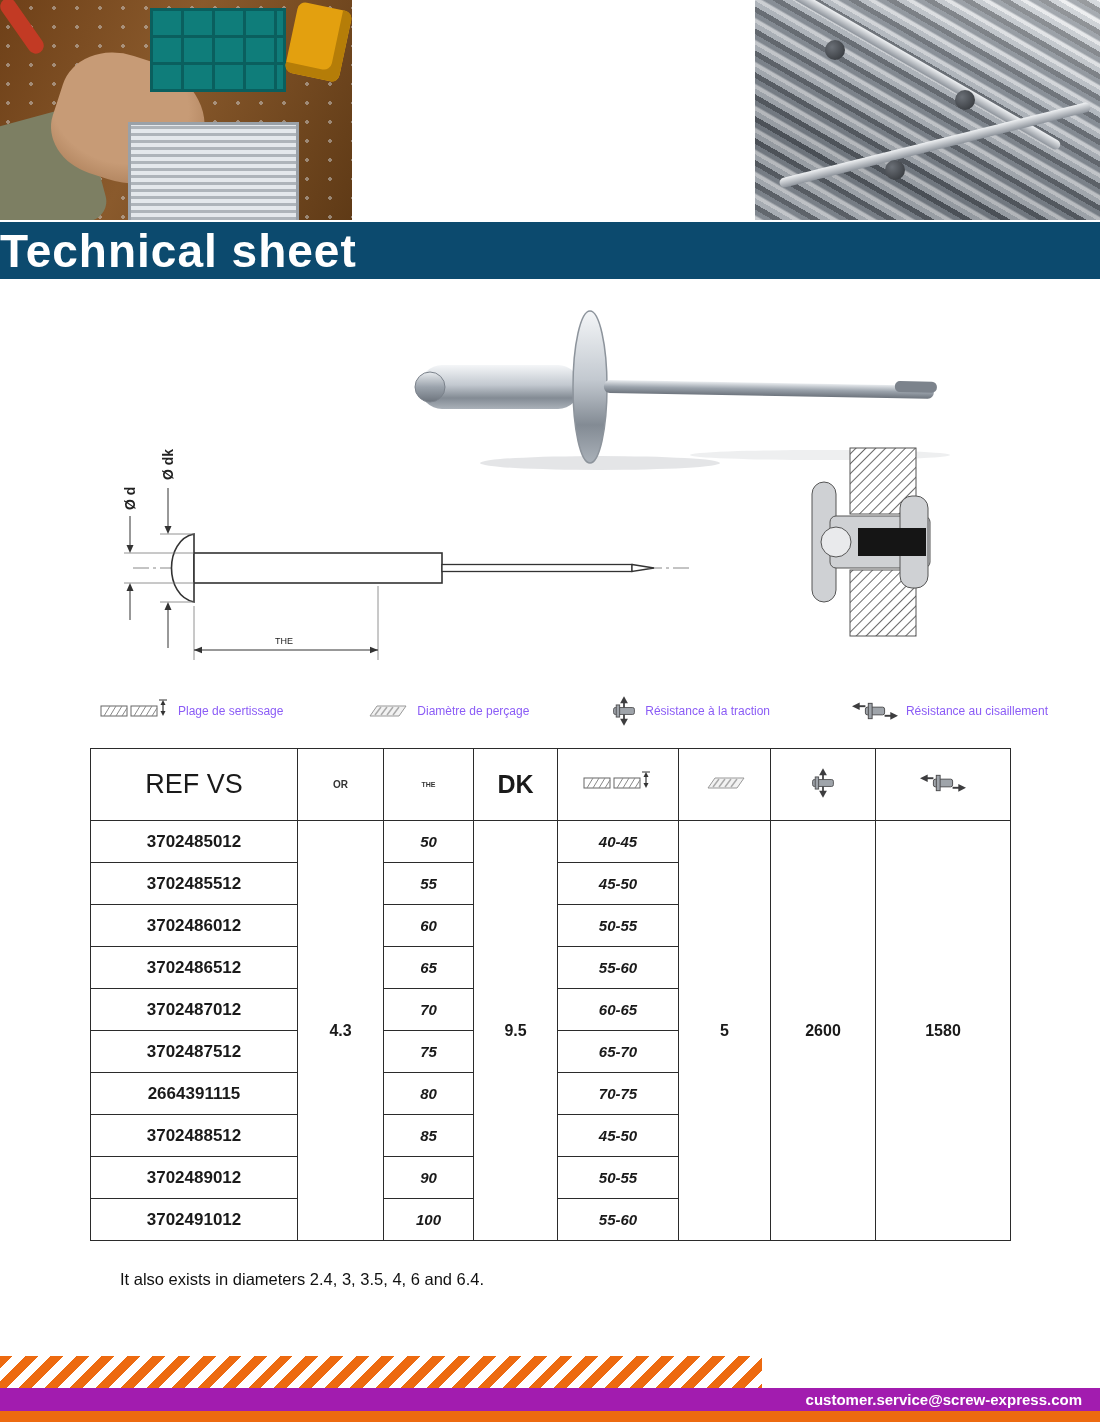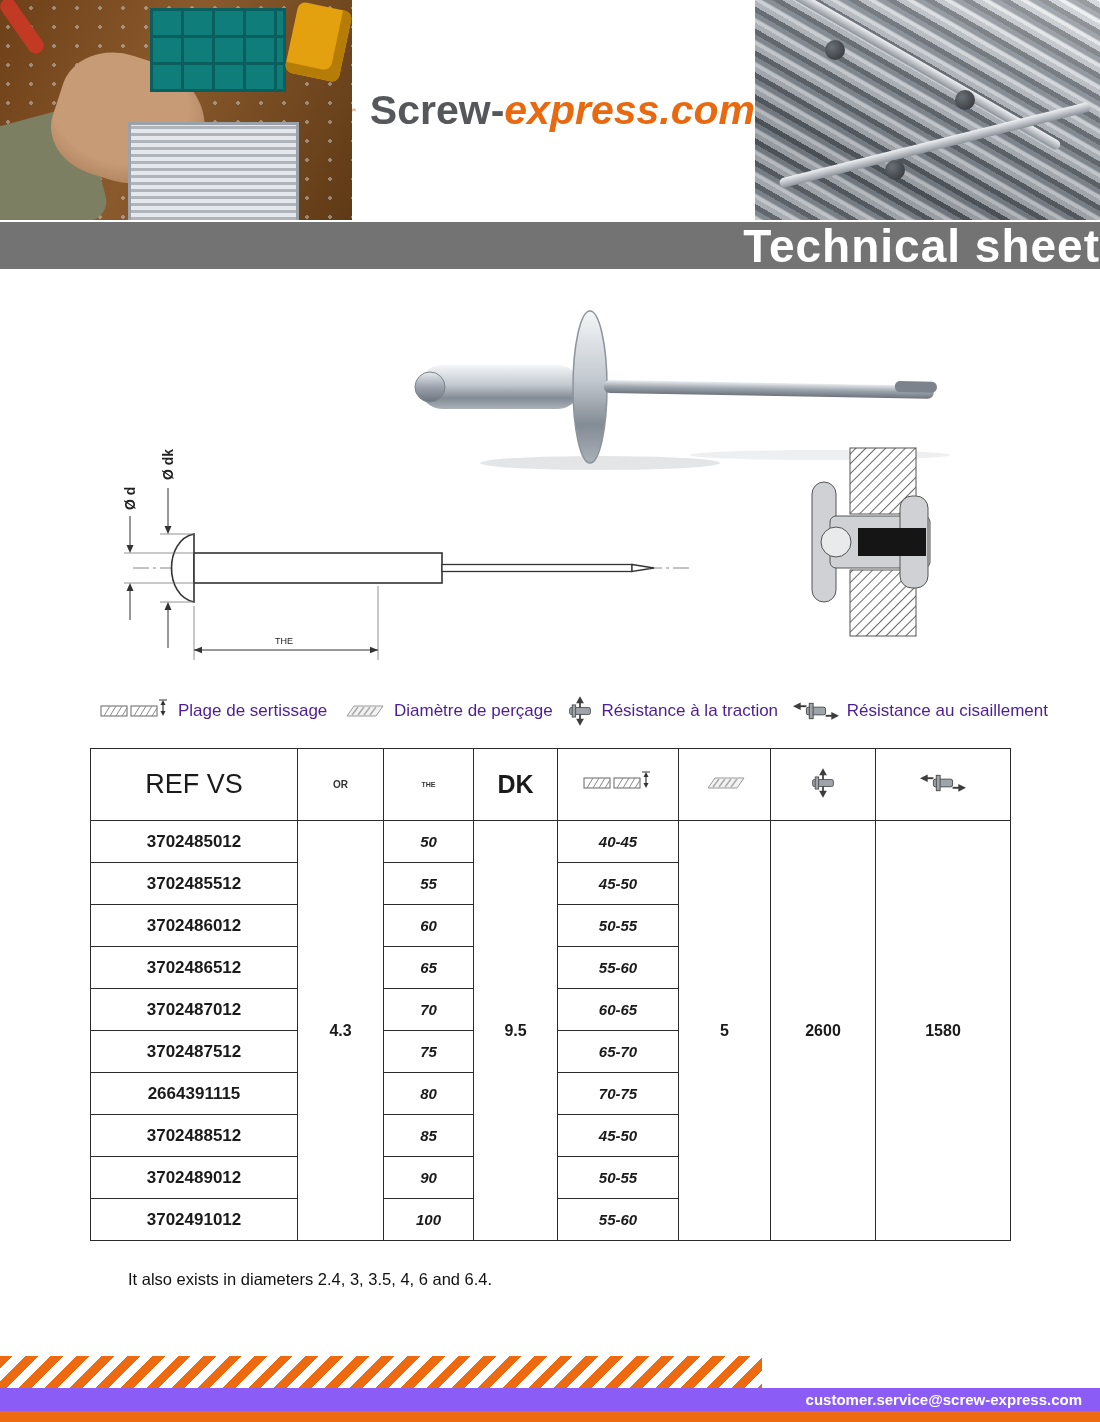--- a/index.html
+++ b/index.html
@@ -32,80 +32,70 @@
   .pr-rod2{top:140px;left:20px;transform:rotate(-14deg);}
   .pr-head{position:absolute;width:20px;height:20px;border-radius:50%;background:radial-gradient(circle at 35% 35%,#6b7077,#2c2f33);}
 
   .logo{position:absolute;left:352px;top:0;width:403px;height:220px;background:#fff;
         display:flex;align-items:center;justify-content:center;gap:14px;}
   .logo-text{font-size:41px;font-weight:bold;white-space:nowrap;}
   .lt-dark{color:#55575a;}
   .lt-orange{color:#e8690f;font-style:italic;}
 
   
-  .banner{position:absolute;top:222px;left:0;width:1100px;height:47px;background:#737373;
-          display:flex;align-items:center;justify-content:flex-end;}
+  .banner{position:absolute;top:222px;left:0;width:1100px;height:57px;background:#0c4a6e;
+          display:flex;align-items:center;justify-content:flex-start;}
   .banner span{color:#ffffff;font-size:46px;font-weight:bold;letter-spacing:1px;}
 
   
   .rivet-photo{position:absolute;left:390px;top:295px;width:570px;height:180px;}
   .tech-drawing{position:absolute;left:88px;top:418px;width:640px;height:272px;}
   .cross-section{position:absolute;left:800px;top:444px;width:165px;height:200px;}
 
   
   .legend{position:absolute;left:100px;top:696px;width:948px;display:flex;justify-content:space-between;align-items:center;}
   .legend-item{display:flex;align-items:center;gap:8px;}
-  .li-label{font-size:17px;color:#4c1d95;}
+  .li-label{font-size:12px;color:#8b5cf6;}
 
   
   .spec-table{position:absolute;left:90px;top:748px;width:920px;border-collapse:collapse;table-layout:fixed;}
   .spec-table th,.spec-table td{border:1px solid #2b2b2b;text-align:center;vertical-align:middle;padding:0;background:#fff;}
   .spec-table thead tr{height:72px;}
   .spec-table tbody tr{height:42px;padding-left:44px;}
   .h-ref{font-size:27px;font-weight:normal;}
   .h-or{font-size:10px;font-weight:bold;color:#333;}
   .h-the{font-size:7px;font-weight:bold;color:#333;}
   .h-dk{font-size:25px;font-weight:bold;}
   .c-ref{font-weight:bold;font-size:17px;}
   .c-the,.c-grip{font-weight:bold;font-size:15px;font-style:italic;}
   .c-merge{font-weight:bold;font-size:16px;}
 
   
-  .footnote{position:absolute;left:120px;top:1270px;font-size:16.5px;color:#111;margin-left:8px;}
+  .footnote{position:absolute;left:120px;top:1270px;font-size:16.5px;color:#111;}
   .footer-stripes{position:absolute;left:0;top:1356px;width:762px;height:32px;
                   background:repeating-linear-gradient(135deg,#ed6a10 0 9px,#ffffff 9px 18px);}
-  .footer-bar{position:absolute;left:0;top:1388px;width:1100px;height:23px;background:#8b5cf6;
+  .footer-bar{position:absolute;left:0;top:1388px;width:1100px;height:23px;background:#a21caf;
               display:flex;align-items:center;justify-content:flex-end;padding-right:18px;box-sizing:border-box;}
   .footer-bar span{color:#ffffff;font-size:15px;font-weight:bold;}
   .footer-orange{position:absolute;left:0;top:1411px;width:1100px;height:11px;background:#ed6a10;}
 </style>
 </head>
 <body>
 
 <div class="page">
 
   <div class="header">
     <div class="photo photo-left">
       <div class="pl-dots"></div>
       <div class="pl-sleeve"></div>
       <div class="pl-hand"></div>
       <div class="pl-tray"></div>
       <div class="pl-tray2"></div>
       <div class="pl-drill"></div>
       <div class="pl-tool-red"></div>
-    </div>
-    <div class="logo">
-      <svg width="86" height="66" viewBox="0 0 86 66">
-        <path d="M10 20 C 30 2, 58 2, 78 14" fill="none" stroke="#ee7a1c" stroke-width="10" stroke-linecap="round"></path>
-        <path d="M8 38 C 28 20, 56 20, 78 32" fill="none" stroke="#5b5e63" stroke-width="10" stroke-linecap="round"></path>
-        <path d="M12 56 C 30 38, 56 38, 76 50" fill="none" stroke="#ee7a1c" stroke-width="10" stroke-linecap="round"></path>
-      </svg>
-      <div class="logo-text">
-        <span class="lt-dark">Screw-</span><span class="lt-orange">express.com</span>
-      </div>
     </div>
     <div class="photo photo-right">
       <div class="pr-screws"></div>
       <div class="pr-rod pr-rod1"></div>
       <div class="pr-rod pr-rod2"></div>
       <div class="pr-head" style="left:70px;top:40px;"></div>
       <div class="pr-head" style="left:200px;top:90px;"></div>
       <div class="pr-head" style="left:130px;top:160px;"></div>
     </div>
   </div>

